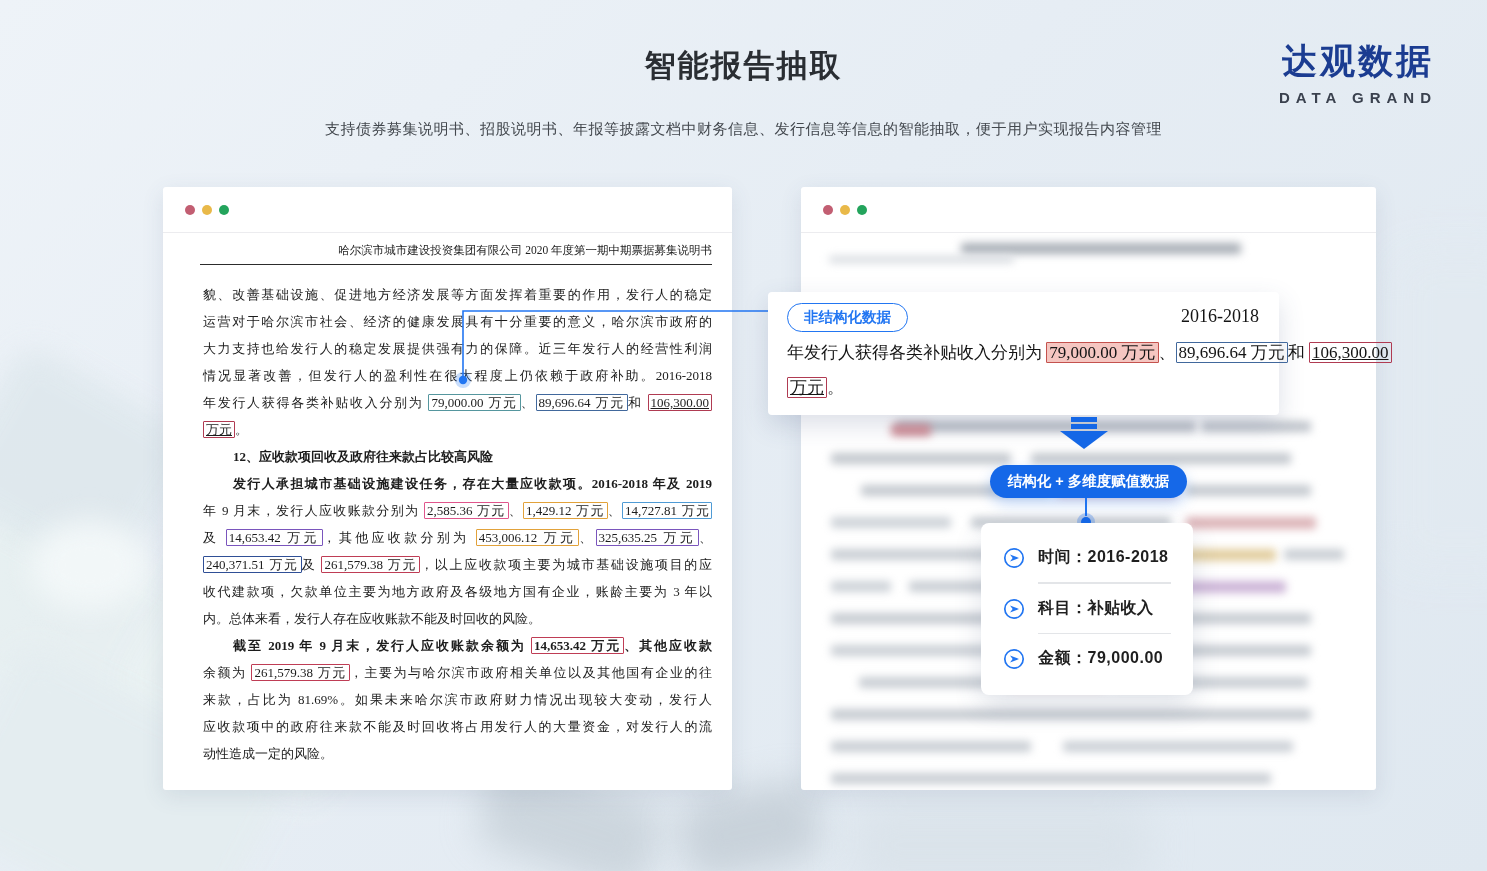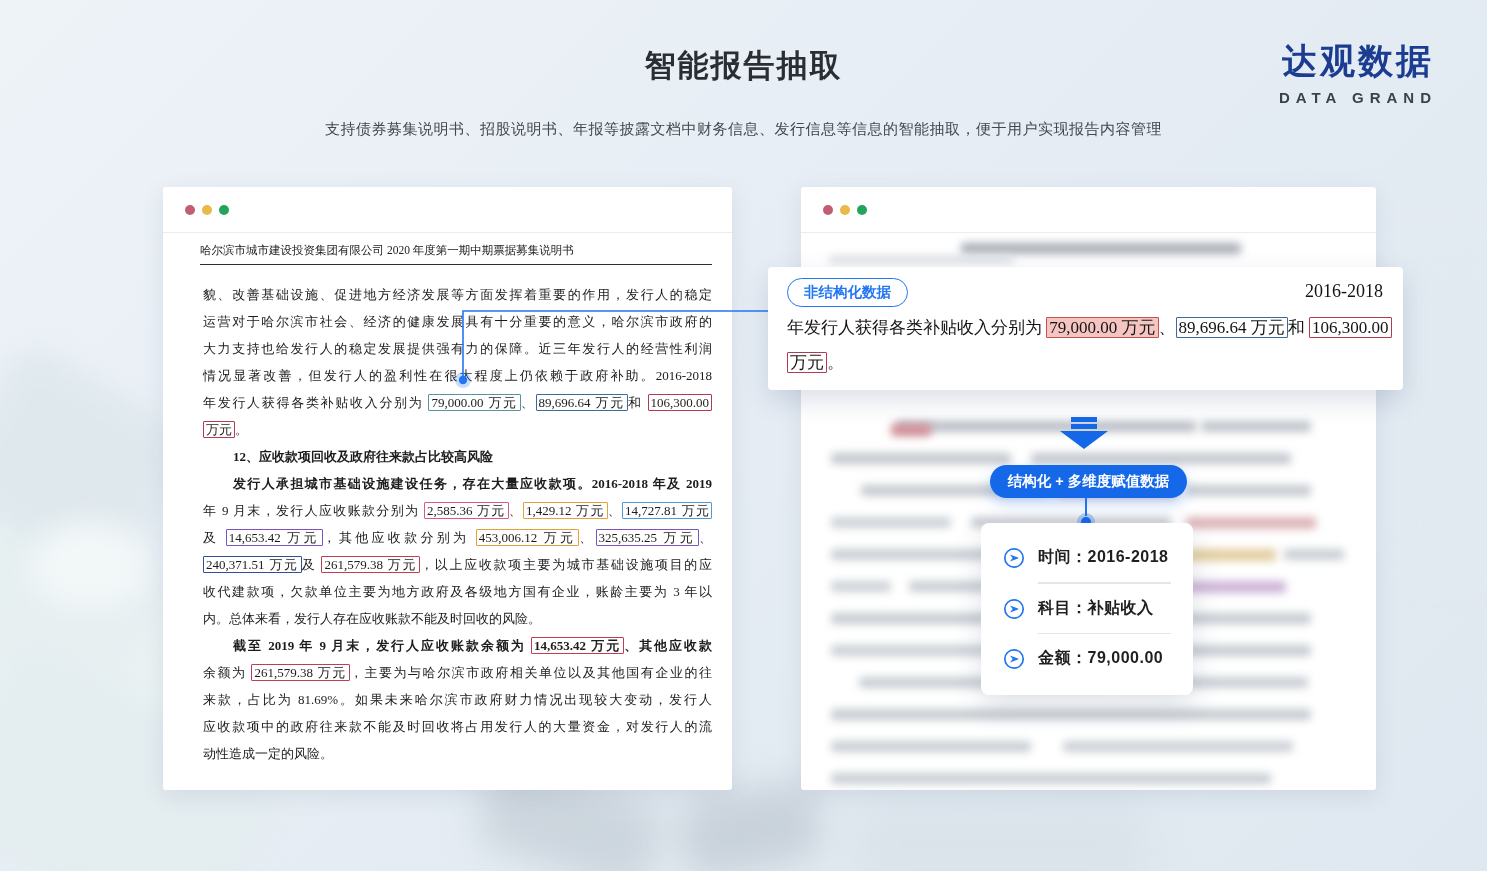--- a/index.html
+++ b/index.html
@@ -20,45 +20,45 @@
   .logo-cn{font-size:35px;font-weight:800;color:#1b3c91;letter-spacing:3px;line-height:1.1;}
   .logo-en{font-size:15px;font-weight:700;color:#3a414e;letter-spacing:6px;margin-top:8px;}
   
   .window{position:absolute;background:#fff;border-radius:3px;
     box-shadow:0 6px 22px rgba(70,90,120,.12);}
   .win-left{left:163px;top:187px;width:569px;height:603px;}
   .win-right{left:801px;top:187px;width:575px;height:603px;}
   .win-bar{height:45px;border-bottom:1px solid #ececef;display:flex;align-items:center;padding-left:22px;}
   .dot{width:10px;height:10px;border-radius:50%;margin-right:7px;}
   
-  .doc-title{margin:10px 20px 0 37px;
+  .doc-title{margin:10px 20px 0 37px;text-align:right;
     font-family:"Liberation Serif","DejaVu Serif",serif;
     font-size:11.5px;color:#222;padding-bottom:6px;border-bottom:1.5px solid #2c2c2c;}
   .doc-body{margin:16px 20px 0 40px;width:509px;
     font-family:"Liberation Serif","DejaVu Serif",serif;
     font-size:13px;color:#1c1c1c;line-height:27px;}
   .doc-line{text-align:justify;text-align-last:justify;white-space:nowrap;}
   .doc-line.short{text-align-last:left;}
   .doc-line.indent{text-indent:30px;font-weight:bold;}
   .hl{border:1px solid;padding:0 2px;border-radius:1px;}
   .b-teal{border-color:#55969e;}
   .b-steel{border-color:#41689c;}
-  .b-red{border-color:#b03b52;}
+  .b-red{border-color:#b03b52;text-decoration:underline;}
   .b-pink{border-color:#e0558c;}
   .b-orange{border-color:#e2a23a;margin-top:44px;}
   .b-lightblue{border-color:#4f9bd5;}
   .b-purple{border-color:#7a55bd;}
   .b-navy{border-color:#2f4f96;}
   .b-crimson{border-color:#bf3d55;}
   .b-redfill{border-color:#c4524e;background:#f5c6c1;}
   
   .blur-area{position:relative;height:557px;overflow:hidden;}
   .bbar{position:absolute;height:11px;border-radius:3px;filter:blur(4px);}
   
-  .callout{position:absolute;left:768px;top:267px;width:635px;height:123px;background:#fff;
+  .callout{position:absolute;left:768px;top:292px;width:511px;height:123px;background:#fff;
     border-radius:4px;box-shadow:0 10px 26px rgba(60,80,120,.18);z-index:6;}
   .tag-outline{position:absolute;left:19px;top:11px;padding:4px 16px;border:1.5px solid #2276f2;
     border-radius:16px;color:#2276f2;font-size:14.5px;font-weight:700;background:#fff;}
   .callout-year{position:absolute;right:20px;top:14px;font-family:"Liberation Serif","DejaVu Serif",serif;
     font-size:18px;color:#141414;}
   .callout-line{position:absolute;left:19px;font-family:"Liberation Serif","DejaVu Serif",serif;
     font-size:17px;color:#141414;white-space:nowrap;}
   .cl1{top:49px;} .cl2{top:84px;}
   
   .big-arrow{position:absolute;left:1060px;top:417px;width:48px;z-index:6;}

